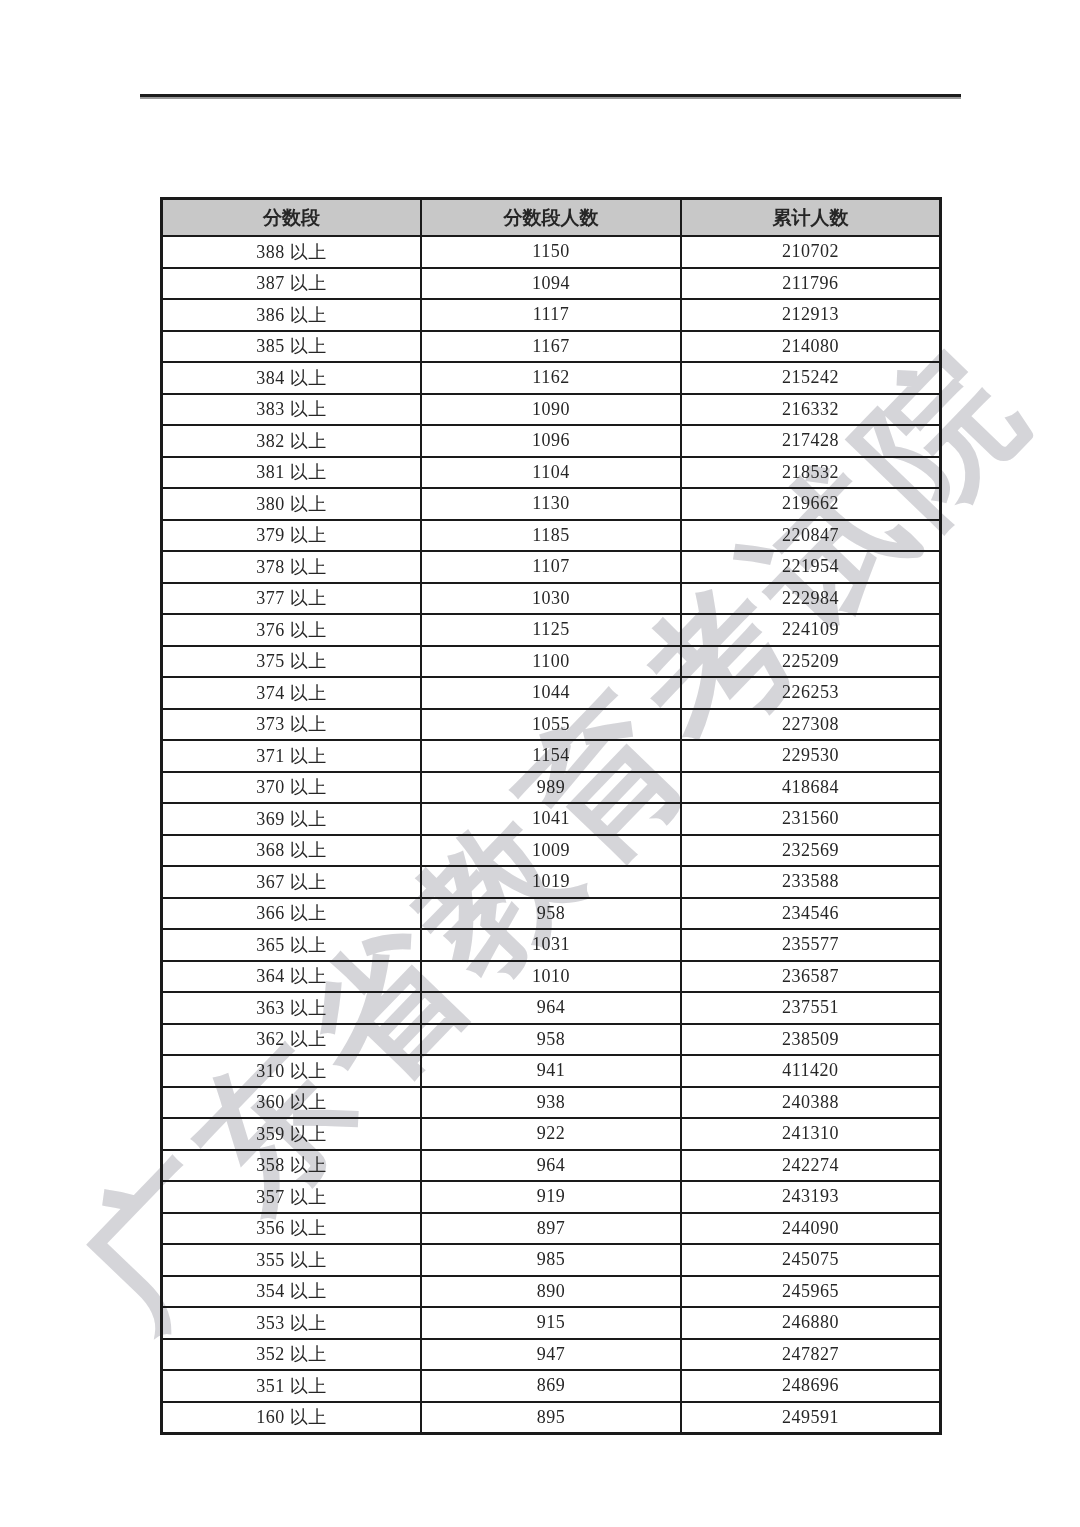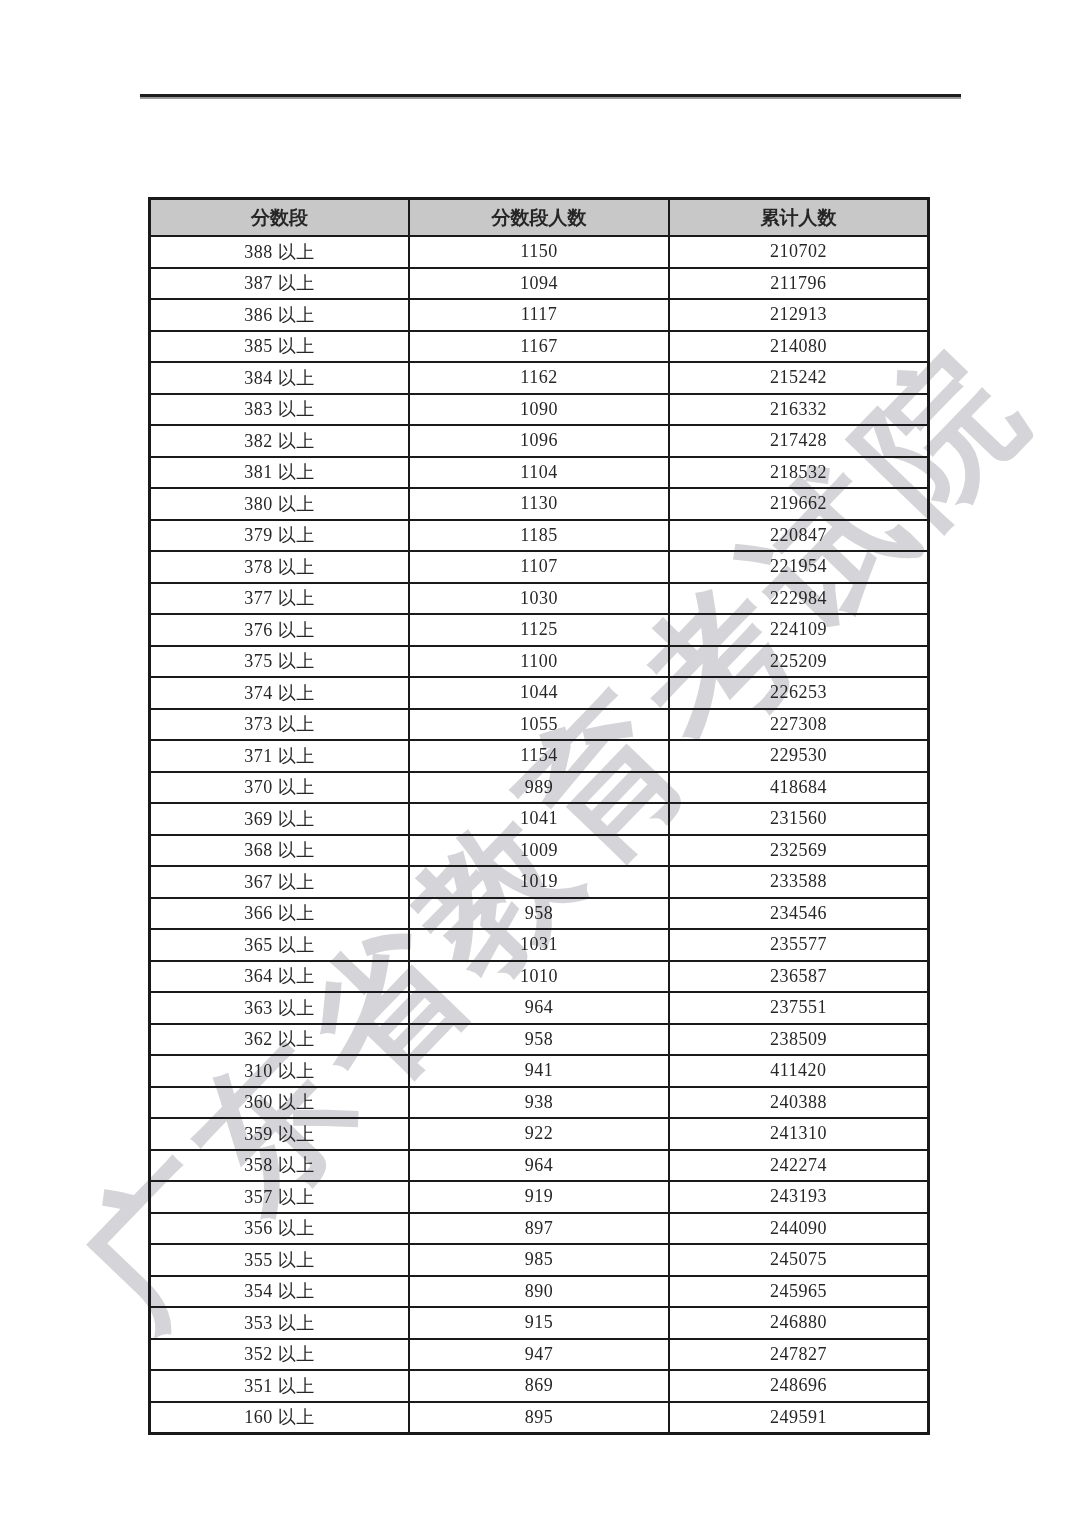--- a/index.html
+++ b/index.html
@@ -36,21 +36,21 @@
     letter-spacing: 12px;
     white-space: nowrap;
     transform: rotate(-46deg);
     color: rgba(178, 178, 186, 0.55);
     z-index: 0;
     user-select: none;
     pointer-events: none;
   }
   table.score-table {
     position: absolute;
-    left: 148px;
+    left: 160px;
     top: 197px;
     width: 782px;
     border-collapse: collapse;
     table-layout: fixed;
     z-index: 1;
     background: transparent;
   }
   table.score-table col { width: 33.33%; }
   table.score-table th {
     height: 33px;

